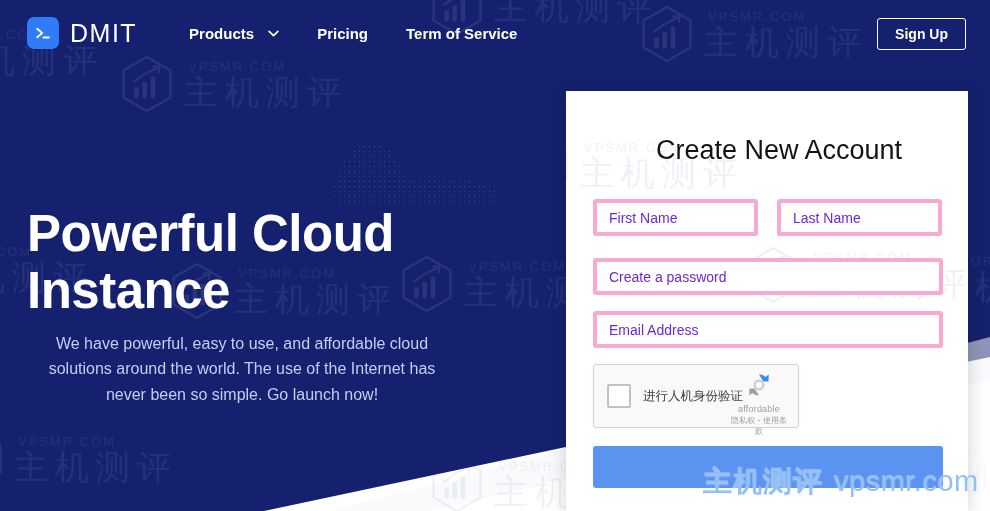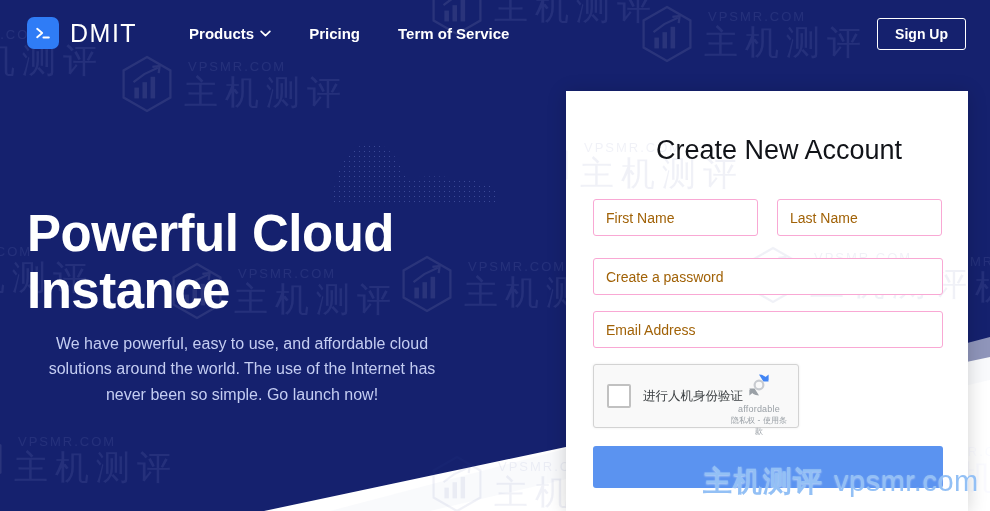--- a/index.html
+++ b/index.html
@@ -61,21 +61,21 @@
     width:32px; height:32px; border-radius:7px;
     background:#2f7cf6; display:flex; align-items:center; justify-content:center;
     flex:none;
   }
   .brand-name {
     color:#ffffff; font-size:25px; letter-spacing:1.5px; margin-left:11px;
     font-weight:400;
   }
   .nav { display:flex; align-items:center; margin-left:52px; gap:38px; }
   .nav-item {
-    color:#ffffff; font-size:15px; font-weight:bold; display:flex; align-items:center; gap:6px;
+    color:#ffffff; font-size:15px; font-weight:bold; display:flex; align-items:center; gap:14px;
     cursor:pointer;
   }
   .chev { display:inline-block; }
   .signup-btn {
     position:absolute; right:24px; top:18px;
     border:1.5px solid #ffffff; color:#ffffff; background:transparent;
     font-size:14px; font-weight:bold; padding:7px 17px; border-radius:3px;
     cursor:pointer;
   }
 
@@ -96,23 +96,23 @@
     box-shadow:0 2px 18px rgba(0,0,0,.18);
   }
   .card-wm { position:absolute; inset:0; pointer-events:none; overflow:hidden; }
   .card-title {
     position:absolute; left:90px; top:44px;
     font-size:27px; color:#111318; font-weight:400; white-space:nowrap;
   }
   .form { position:absolute; left:27px; top:108px; width:350px; }
   .row { display:flex; gap:19px; }
   .field {
-    border:1px solid #f9a8d4; border-radius:3px; background:#fff;
+    border:4px solid #f9a8d4; border-radius:3px; background:#fff;
     height:37px; display:flex; align-items:center; padding:0 12px;
-    font-size:14px; color:#a16207; width:100%; margin-bottom:16px;
+    font-size:14px; color:#6d28d9; width:100%; margin-bottom:16px;
     font-family:"Liberation Sans", sans-serif;
   }
   .field.half { width:165px; }
   .field.pw { margin-top:6px; }
 
   
   .recaptcha {
     margin-top:12px; width:206px; height:64px;
     border:1px solid #d3d3d3; border-radius:3px; background:#f9f9f9;
     display:flex; align-items:center; position:relative;

